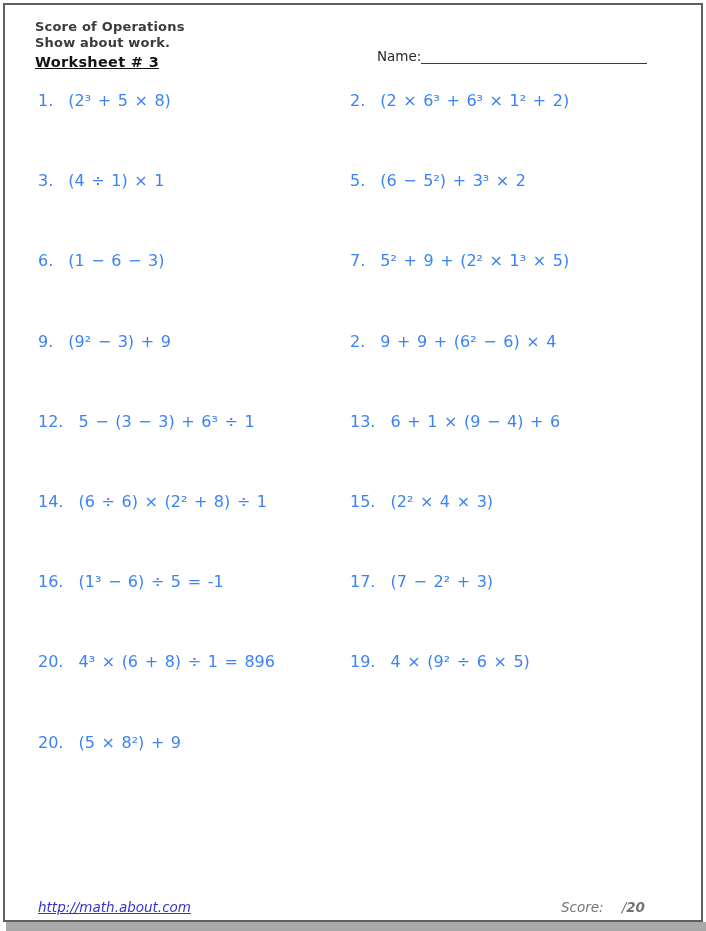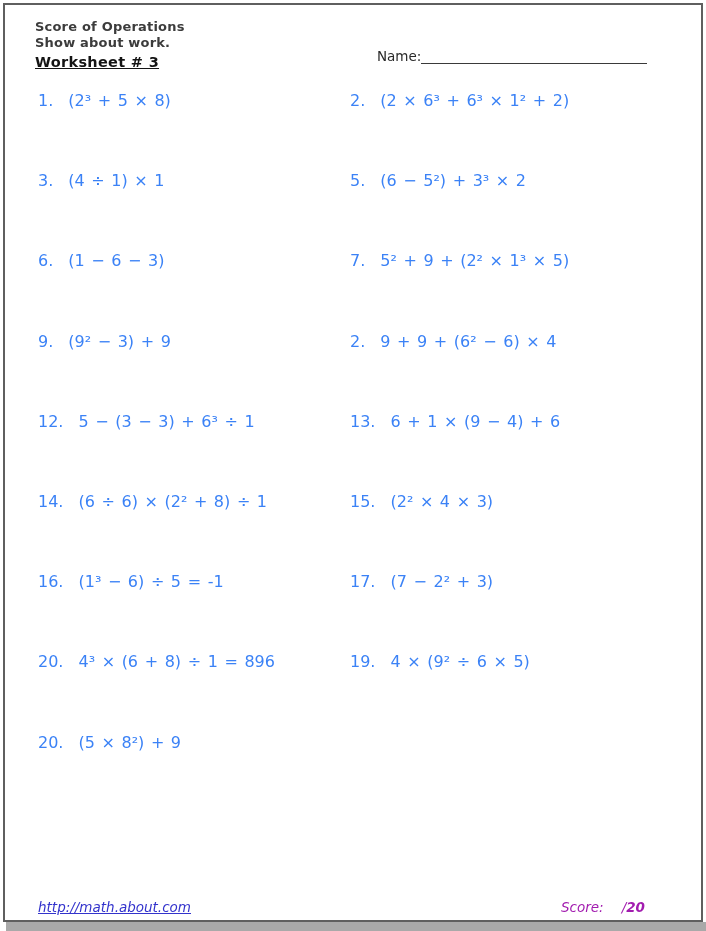--- a/index.html
+++ b/index.html
@@ -97,21 +97,21 @@
     align-items: baseline;
     font-size: 13.5px;
     font-style: italic;
   }
   .site-link {
     color: #3333cc;
     text-decoration: underline;
     cursor: pointer;
   }
   .score {
-    color: #a21caf;
+    color: #737373;
   }
   .score-slash {
     margin-left: 18px;
   }
   .score-total {
     font-weight: bold;
   }
 </style>
 </head>
 <body>

